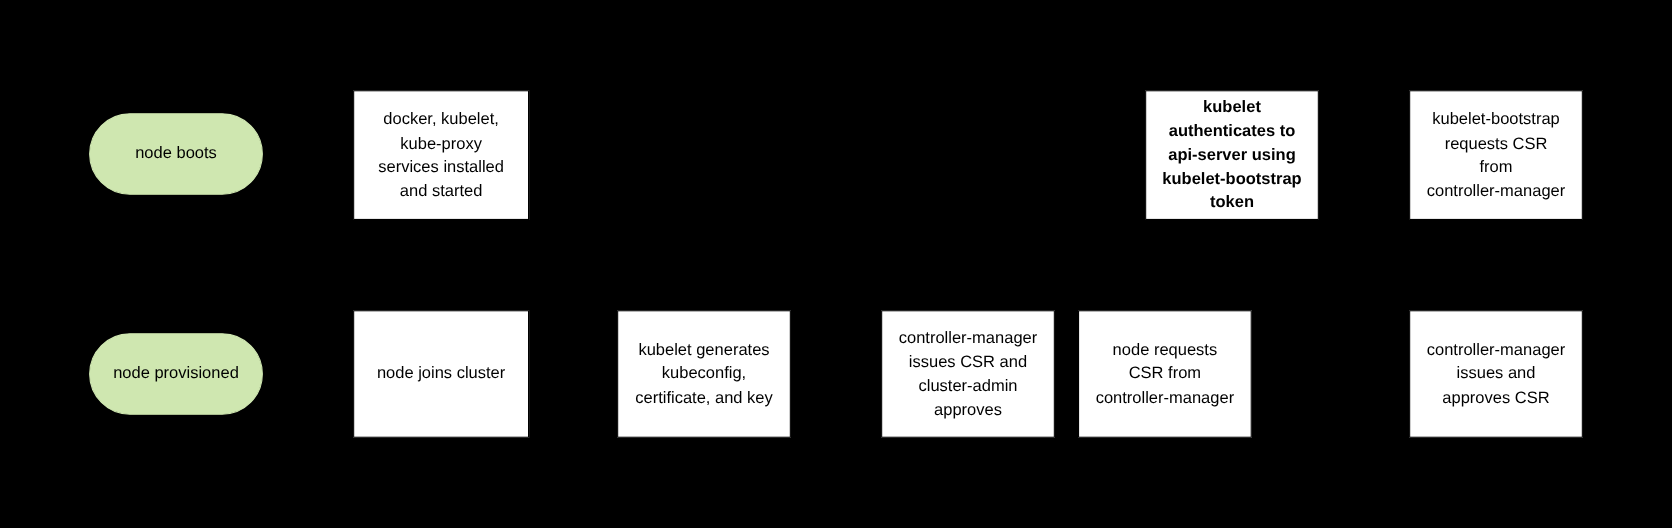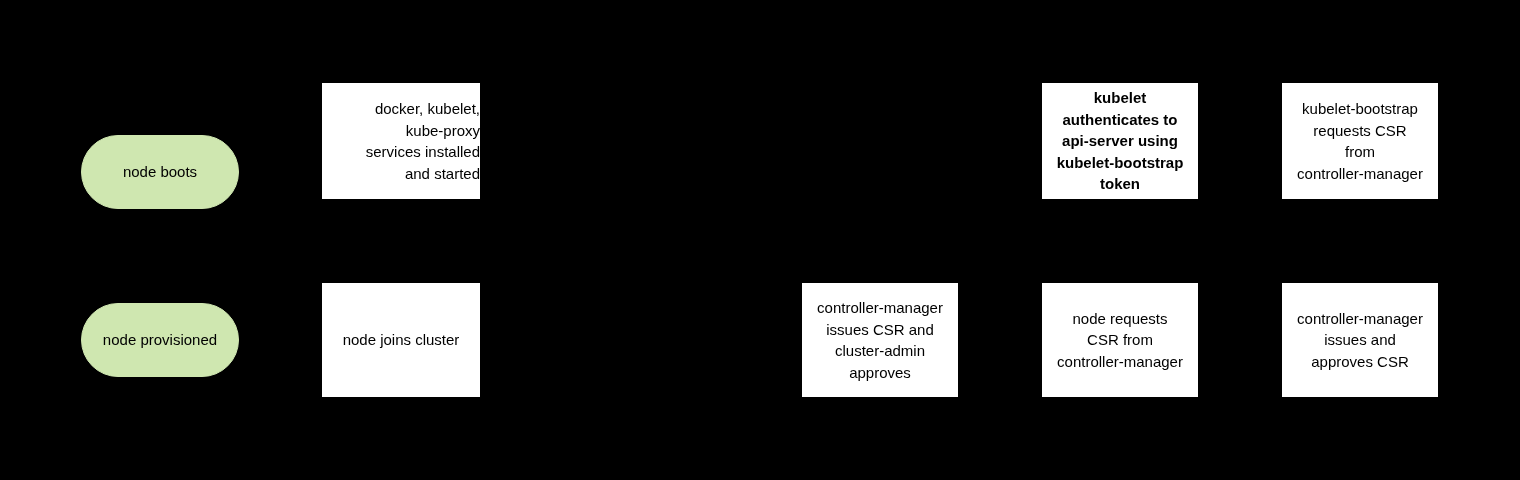--- a/index.html
+++ b/index.html
@@ -74,42 +74,45 @@
     width: auto;
   }
   
   .node { overflow: visible; }
 </style>
 </head>
 <body>
 
 <div id="canvas">
     <div style="position: absolute; left: 0px; top: 0px; width: 100%; height: 100%; pointer-events: none;">
-      <div class="node terminator" style="left: 81px; top: 103px; width: 158px; height: 74px; pointer-events: auto; margin-top: 32px;"><span class="label">node boots</span></div>
-      <div class="node process" style="left: 321px; top: 82px; width: 160px; height: 118px; pointer-events: auto; text-align: right;"><span class="label">docker, kubelet,
+      <div class="node terminator" style="left: 81px; top: 103px; width: 158px; height: 74px; pointer-events: auto;"><span class="label">node boots</span></div>
+      <div class="node process" style="left: 321px; top: 82px; width: 160px; height: 118px; pointer-events: auto;"><span class="label">docker, kubelet,
 kube-proxy
 services installed
 and started</span></div>
       <div class="node process" style="left: 1041px; top: 82px; width: 158px; height: 118px; pointer-events: auto; font-weight: bold;"><span class="label">kubelet
 authenticates to
 api-server using
 kubelet-bootstrap
 token</span></div>
       <div class="node process" style="left: 1281px; top: 82px; width: 158px; height: 118px; pointer-events: auto;"><span class="label">kubelet-bootstrap
 requests CSR
 from
 controller-manager</span></div>
     </div>
     <div style="position: absolute; left: 0px; top: 0px; width: 100%; height: 100%; pointer-events: none;">
       <div class="node process" style="left: 321px; top: 282px; width: 160px; height: 116px; pointer-events: auto;"><span class="label">node joins cluster</span></div>
       <div class="node terminator" style="left: 81px; top: 303px; width: 158px; height: 74px; pointer-events: auto;"><span class="label">node provisioned</span></div>
+      <div class="node process" style="left: 561px; top: 282px; width: 158px; height: 116px; pointer-events: auto;"><span class="label">kubelet generates
+kubeconfig,
+certificate, and key</span></div>
       <div class="node process" style="left: 801px; top: 282px; width: 158px; height: 116px; pointer-events: auto;"><span class="label">controller-manager
 issues CSR and
 cluster-admin
 approves</span></div>
-      <div class="node process" style="left: 1041px; top: 282px; width: 158px; height: 116px; pointer-events: auto;"><span class="label">node requests
+      <div class="node process" style="left: 980px; top: 282px; width: 158px; height: 116px; pointer-events: auto;"><span class="label">node requests
 CSR from
 controller-manager</span></div>
       <div class="node process" style="left: 1281px; top: 282px; width: 158px; height: 116px; pointer-events: auto;"><span class="label">controller-manager
 issues and
 approves CSR</span></div>
     </div>
   </div>
 
 </body></html>

